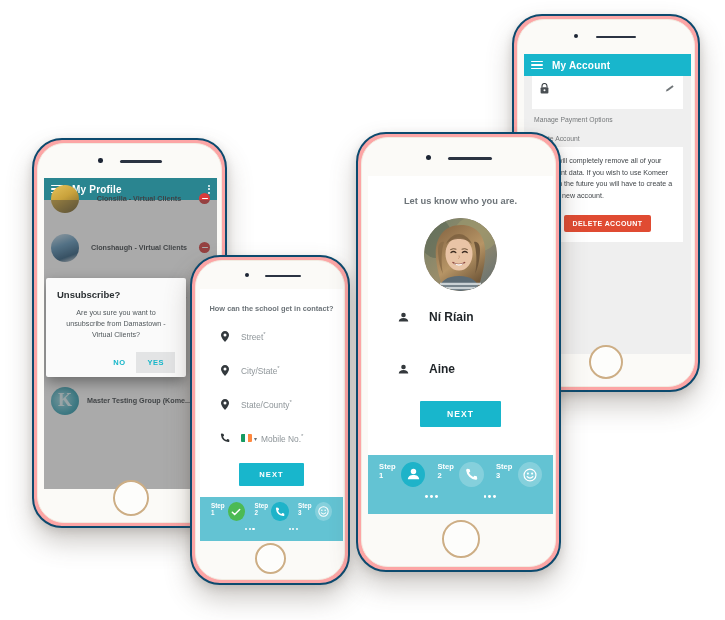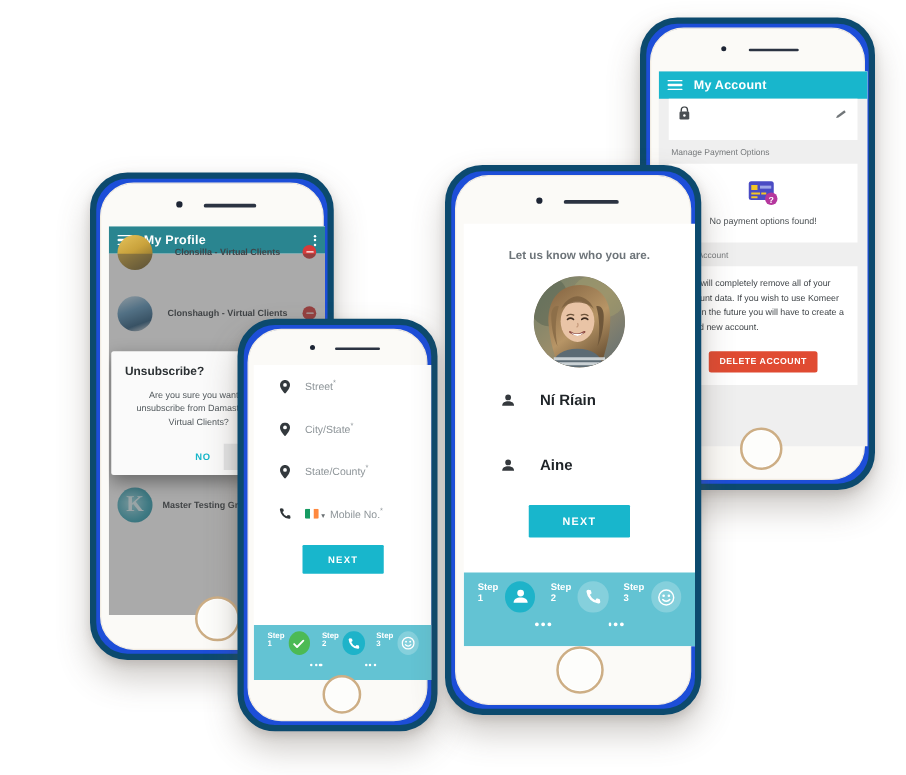--- a/index.html
+++ b/index.html
@@ -9,23 +9,23 @@
     width: 725px; height: 620px;
     background: #ffffff;
     font-family: "Liberation Sans", "DejaVu Sans", sans-serif;
     overflow: hidden;
   }
   #stage { position: relative; width: 725px; height: 620px; background: #fff; }
 
   
   .phone {
     position: absolute;
-    background: #1d4ed8;
+    background: #fca5a5;
     border-radius: 30px;
-    border: 5px solid #0c4a6e;
+    border: 2px solid #0c4a6e;
     box-shadow: 0 14px 26px rgba(90,80,70,.30), 0 3px 8px rgba(90,80,70,.18);
     overflow: hidden;
   }
   .phone .chassis-inner {
     position: absolute; inset: 3px;
     border-radius: 27px;
     border: 1px solid #f2ece2;
     background: #fbfaf7;
     pointer-events: none;
   }
@@ -52,21 +52,21 @@
     padding: 0 7px;
   }
   .appbar.dim { background: #2a8590; }
   .appbar .title { font-size: 10px; font-weight: bold; letter-spacing: .2px; margin-left: 9px; }
   .hamburger { width: 12px; display: flex; flex-direction: column; gap: 2px; cursor: pointer; }
   .hamburger i { display: block; height: 1.6px; background: #fff; border-radius: 1px; }
   .kebab { margin-left: auto; display: flex; flex-direction: column; gap: 1.5px; align-items: center; cursor: pointer; }
   .kebab i { width: 2px; height: 2px; border-radius: 50%; background: #fff; display: block; }
 
   
-  #phone-profile { left: 32px; top: 138px; width: 195px; height: 390px; margin-left: 40px; }
+  #phone-profile { left: 32px; top: 138px; width: 195px; height: 390px; }
   #phone-profile .screen { left: 10px; top: 38px; width: 173px; height: 311px; background: #fff; }
   .plist { position: absolute; inset: 0; background: #fff; }
   .prow { display: flex; align-items: center; height: 49px; padding: 0 7px; }
   .pav {
     width: 28px; height: 28px; border-radius: 50%; flex: 0 0 28px;
     background: #c7cbcd; overflow: hidden; position: relative;
   }
   .pav-a { background: linear-gradient(150deg,#e5c35c 0%,#c9a23c 45%,#6d5b2a 100%); }
   .pav-b { background: linear-gradient(160deg,#cfe3ef 0%,#5e96bb 40%,#2d5c7e 75%,#eee 100%); }
   .pav-c { background: linear-gradient(160deg,#8d8f90 0%,#4a4c4d 50%,#d9d9d9 100%); }
@@ -202,35 +202,20 @@
           </span>
           <span class="pencil">
             <svg width="9" height="9" viewBox="0 0 10 10" aria-hidden="true">
               <path d="M7.6.9l1.5 1.5L3.4 8.1 1.2 8.8l.7-2.2z" fill="#717679"></path>
             </svg>
           </span>
         </div>
       </div>
 
       <div class="acct-sec-label">Manage Payment Options</div>
-      <div class="acct-card" style="padding-bottom:10px;">
-        <div class="card-ico">
-          <svg width="26" height="20" viewBox="0 0 26 20" aria-hidden="true">
-            <rect x="1" y="1" width="20" height="15" rx="2" fill="#4a4bc4"></rect>
-            <rect x="3" y="4" width="5" height="4" fill="#f5c623"></rect>
-            <rect x="10" y="4.5" width="9" height="2.4" fill="#9fa6e8"></rect>
-            <rect x="3" y="10" width="7" height="1.6" fill="#f5c623"></rect>
-            <rect x="11" y="10" width="4" height="1.6" fill="#f5c623"></rect>
-            <rect x="3" y="13" width="5" height="1.6" fill="#f5c623"></rect>
-            <circle cx="19" cy="15" r="5" fill="#b5379d"></circle>
-            <text x="19" y="18.1" font-size="7" font-family="Liberation Sans, sans-serif" font-weight="bold" fill="#fff" text-anchor="middle">?</text>
-          </svg>
-        </div>
-        <div class="acct-empty">No payment options found!</div>
-      </div>
 
       <div class="acct-sec-label">Delete Account</div>
       <div class="acct-card" style="padding:9px 10px 6px;">
         <div class="acct-body">This will completely remove all of your account data. If you wish to use Komeer App in the future you will have to create a brand new account.</div>
         <button class="btn-delete">DELETE ACCOUNT</button>
       </div>
     </div>
     <div class="homebtn" style="left:75px; bottom:11px; width:34px; height:34px;"></div>
   </div>
 
@@ -308,20 +293,21 @@
     <div class="homebtn" style="left:79px; bottom:10px; width:36px; height:36px;"></div>
   </div>
 
   <div class="phone zmid" id="phone-contact">
     <div class="chassis-inner"></div>
     <div class="topbar">
       <div class="cam" style="left:53px; top:16px; width:4px; height:4px;"></div>
       <div class="speaker" style="left:73px; top:18px; width:36px; height:2.4px;"></div>
     </div>
     <div class="screen">
+      <div class="form-title">How can the school get in contact?</div>
 
       <div class="frow">
         <span class="fic">
           <svg width="8" height="11" viewBox="0 0 8 11" aria-hidden="true">
             <path d="M4 0C1.8 0 0 1.8 0 4c0 3 4 7 4 7s4-4 4-7c0-2.2-1.8-4-4-4z" fill="#33393d"></path>
             <circle cx="4" cy="3.9" r="1.5" fill="#fff"></circle>
           </svg>
         </span>
         <span class="flabel"><span>Street</span><sup>*</sup></span>
       </div>

